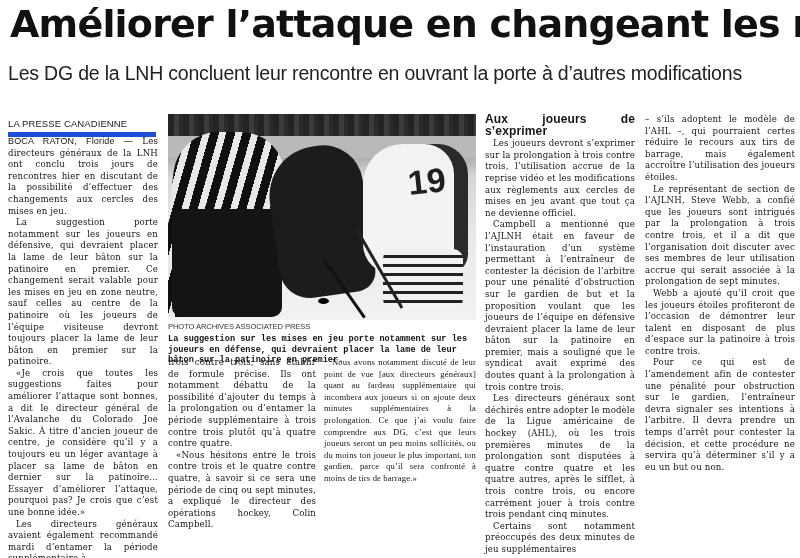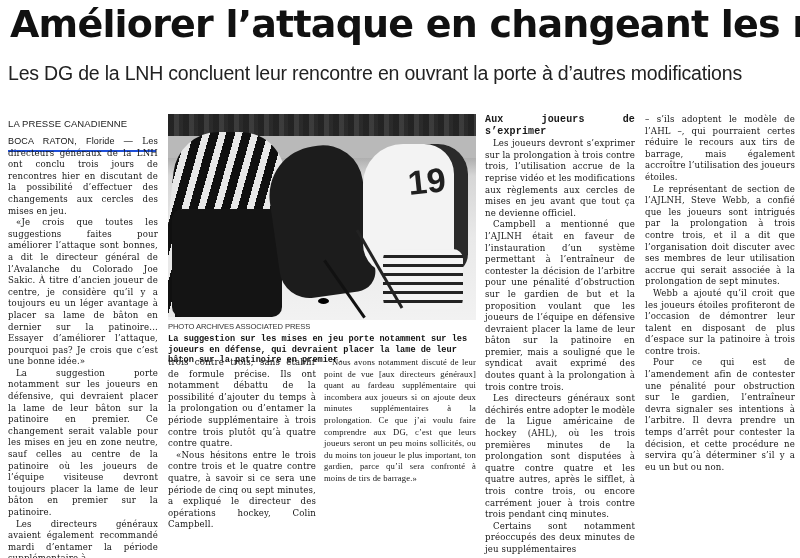--- a/index.html
+++ b/index.html
@@ -10,35 +10,35 @@
     letter-spacing: -0.8px; color: #111; white-space: nowrap;
   }
   .deck {
     position: absolute; left: 8px; top: 62px; width: 790px;
     font-family: "Liberation Sans", sans-serif; font-size: 19.5px; font-weight: 400;
     letter-spacing: -0.2px; color: #222; white-space: nowrap;
   }
   .byline {
     position: absolute; left: 8px; top: 118px; width: 148px;
     font-family: "Liberation Sans", sans-serif; font-size: 9.5px; color: #222;
-    padding-bottom: 21px; border-bottom: 2px solid #1d4ed8; letter-spacing: 0.1px;
+    padding-bottom: 3px; border-bottom: 5px solid #1d4ed8; letter-spacing: 0.1px;
   }
   .col {
     position: absolute; font-family: "DejaVu Serif", serif; font-size: 8.6px;
     line-height: 11.6px; text-align: justify; color: #161616; letter-spacing: 0.15px;
   }
   .col p { margin: 0; text-indent: 8px; }
   .col p.noindent { text-indent: 0; }
   .col .lead { font-family: "Liberation Sans", sans-serif; font-size: 9px; }
   .col1 { left: 8px; top: 136px; width: 150px; }
   .col2 { left: 168px; top: 357px; width: 148px; }
   .col3 { left: 324px; top: 357px; width: 152px; font-family: Liberation Serif, serif; }
   .col4 { left: 485px; top: 114px; width: 150px; }
   .col5 { left: 645px; top: 114px; width: 150px; }
-  .subhead { font-family: Liberation Mono, monospace; font-weight: 700; font-size: 10px; margin: 0 0 1px 0 !important; text-indent: 0 !important; }
+  .subhead { font-family: Liberation Sans, sans-serif; font-weight: 700; font-size: 12px; margin: 0 0 1px 0 !important; text-indent: 0 !important; }
 
   .photo {
     position: absolute; left: 168px; top: 114px; width: 308px; height: 206px;
     background: linear-gradient(180deg, #2b2b2b 0%, #3a3a3a 14%, #9a9a9a 17%, #d6d6d6 30%, #e9e9e9 60%, #f2f2f2 100%);
     overflow: hidden;
   }
   .photo .crowd { position: absolute; left: 0; top: 0; width: 100%; height: 30px;
     background: repeating-linear-gradient(90deg, #222 0 6px, #3d3d3d 6px 11px, #2a2a2a 11px 15px); opacity: .9; }
   .photo .board { position: absolute; left: 0; top: 22px; width: 100%; height: 22px; background: #b9b9b9; }
   .photo .ref { position: absolute; left: 0; top: 18px; width: 112px; height: 185px;
@@ -65,22 +65,22 @@
 </style>
 </head>
 <body>
 
 <div class="headline">Améliorer l’attaque en changeant les mises en jeu?</div>
 <div class="deck">Les DG de la LNH concluent leur rencontre en ouvrant la porte à d’autres modifications</div>
 <div class="byline">LA PRESSE CANADIENNE</div>
 
 <div class="col col1">
   <p class="noindent"><span class="lead">BOCA RATON, Floride —</span> <span>Les directeurs généraux de la LNH ont conclu trois jours de rencontres hier en discutant de la possibilité d’effectuer des changements aux cercles des mises en jeu.</span></p>
+  <p>La suggestion porte notamment sur les joueurs en défensive, qui devraient placer la lame de leur bâton sur la patinoire en premier. Ce changement serait valable pour les mises en jeu en zone neutre, sauf celles au centre de la patinoire où les joueurs de l’équipe visiteuse devront toujours placer la lame de leur bâton en premier sur la patinoire.</p>
   <p>«Je crois que toutes les suggestions faites pour améliorer l’attaque sont bonnes, a dit le directeur général de l’Avalanche du Colorado Joe Sakic. À titre d’ancien joueur de centre, je considère qu’il y a toujours eu un léger avantage à placer sa lame de bâton en dernier sur la patinoire... Essayer d’améliorer l’attaque, pourquoi pas? Je crois que c’est une bonne idée.»</p>
-  <p>La suggestion porte notamment sur les joueurs en défensive, qui devraient placer la lame de leur bâton sur la patinoire en premier. Ce changement serait valable pour les mises en jeu en zone neutre, sauf celles au centre de la patinoire où les joueurs de l’équipe visiteuse devront toujours placer la lame de leur bâton en premier sur la patinoire.</p>
   <p>Les directeurs généraux avaient également recommandé mardi d’entamer la période supplémentaire à</p>
 </div>
 
 <div class="photo">
   <div class="crowd"></div>
   <div class="board"></div>
   <div class="ref"></div>
   <div class="ref-legs"></div>
   <div class="dark-player"></div>
   <div class="white-player"></div>

